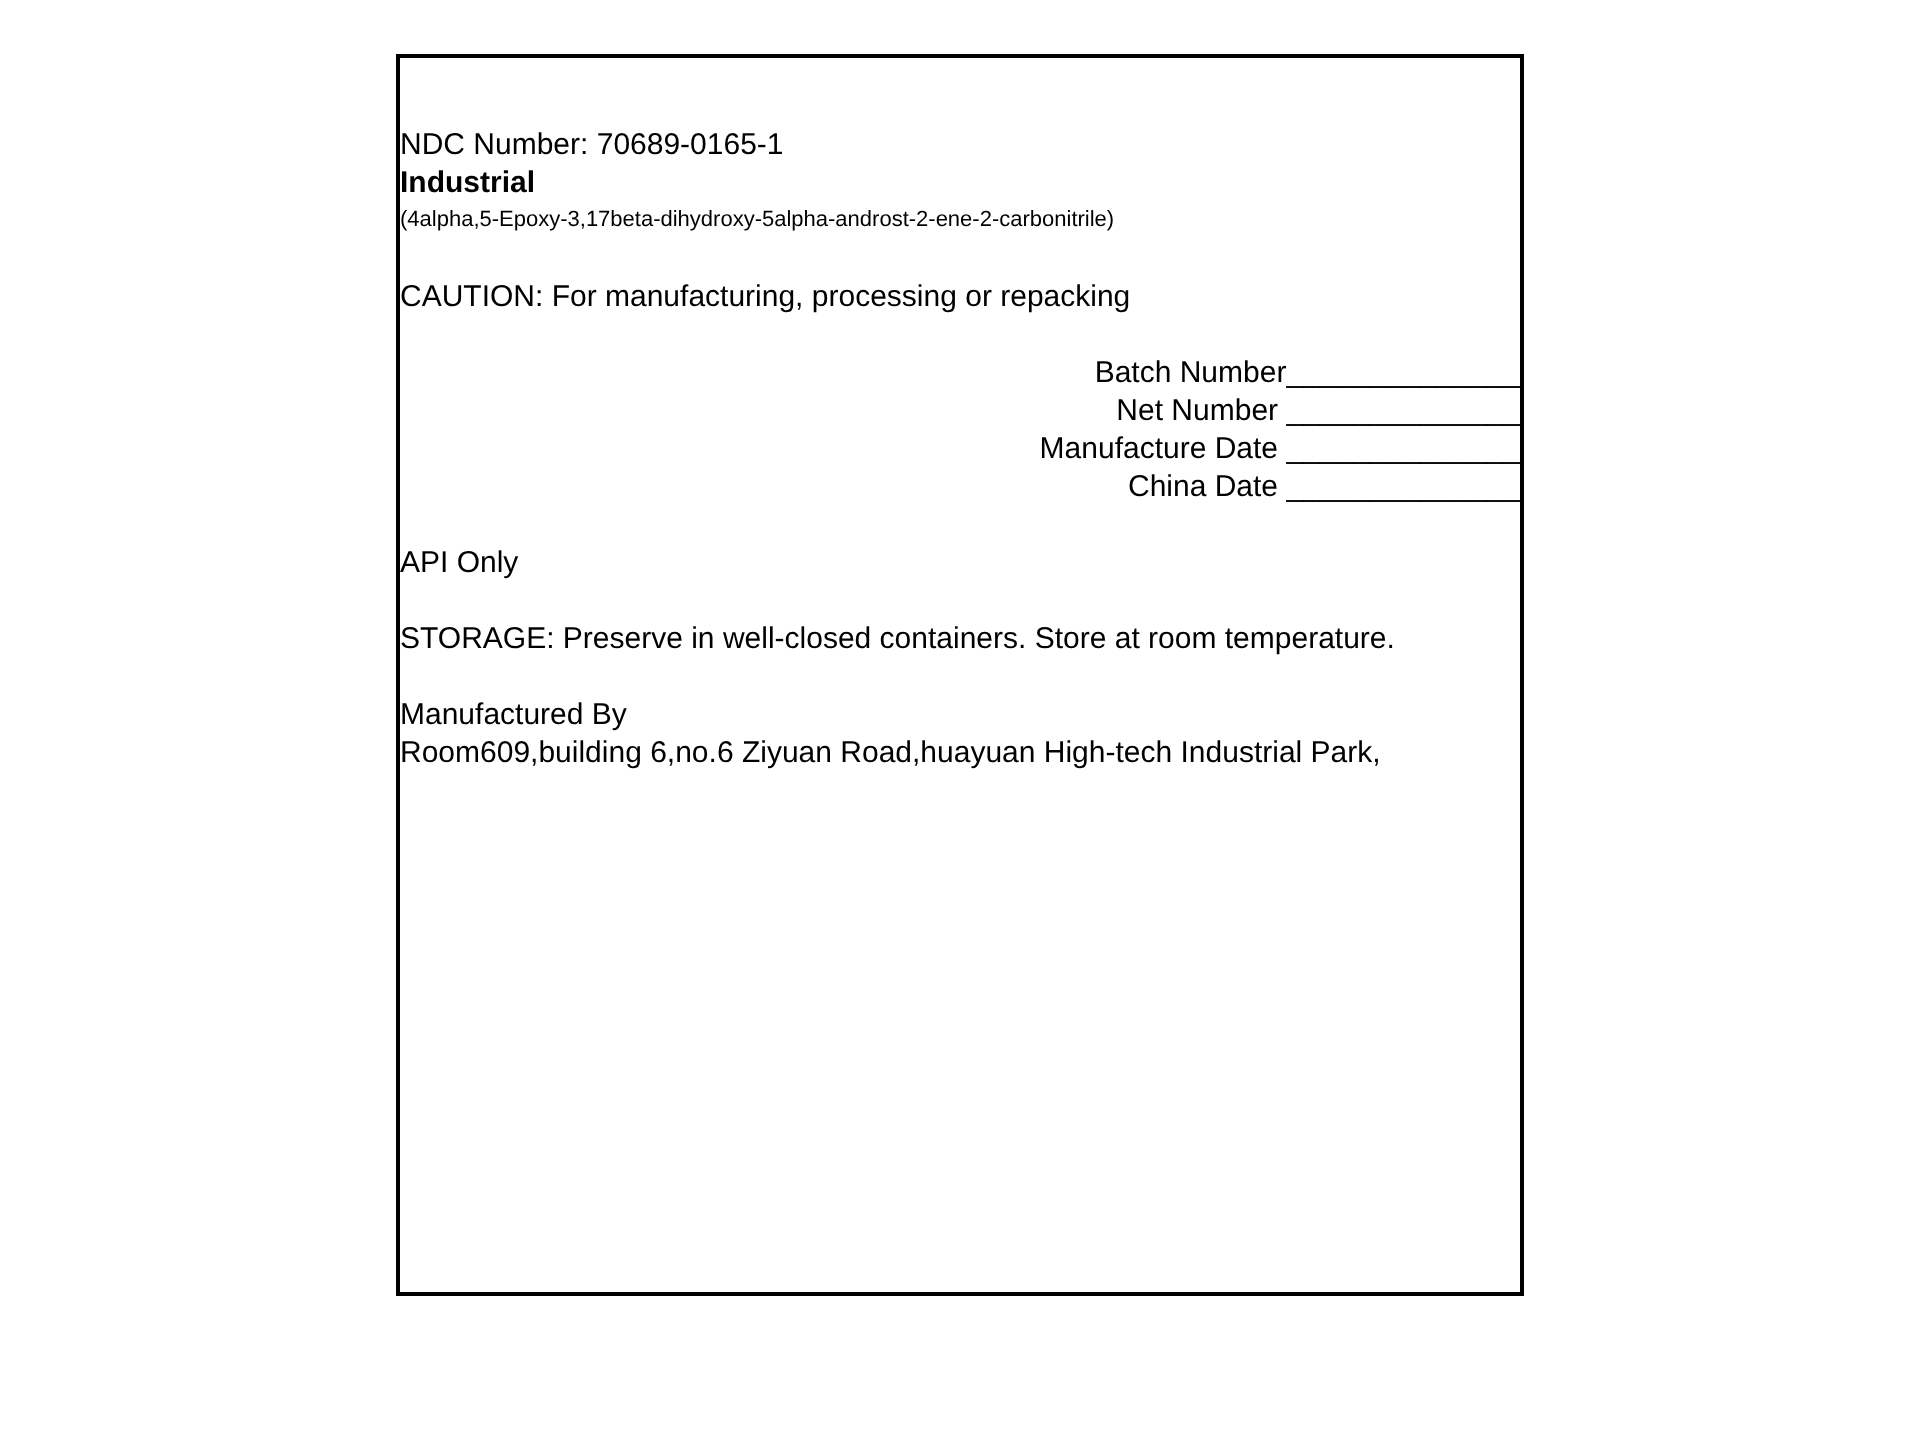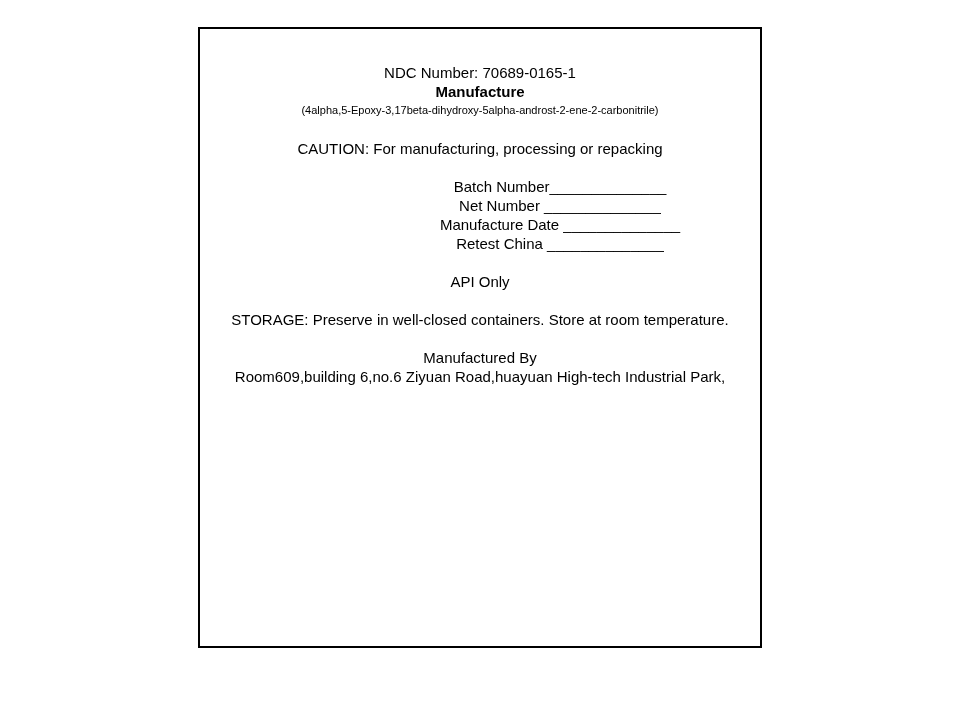--- a/index.html
+++ b/index.html
@@ -27,50 +27,50 @@
     box-sizing: border-box;
     border: 2px solid #000000;
     background: #ffffff;
     padding-top: 34px;
   }
   .line {
     font-size: 15px;
     line-height: 19px;
     white-space: pre;
   }
-  .center { text-align: center; }
+  .center { text-align: left; }
   .bold { font-weight: bold; }
   .chem { font-size: 11px; }
   .gap { height: 19px; }
   .fields {
     margin-left: 160px;
-    text-align: center;
+    text-align: right;
   }
 </style>
 </head>
 <body>
 
 <div class="page">
   <div class="label-box">
 
     <div class="line center">NDC Number: 70689-0165-1</div>
-    <div class="line center bold">Manufacture</div>
+    <div class="line center bold">Industrial</div>
     <div class="line center chem">(4alpha,5-Epoxy-3,17beta-dihydroxy-5alpha-androst-2-ene-2-carbonitrile)</div>
 
     <div class="gap"></div>
 
     <div class="line center">CAUTION: For manufacturing, processing or repacking</div>
 
     <div class="gap"></div>
 
     <div class="fields">
       <div class="line">Batch Number______________</div>
       <div class="line">Net Number ______________</div>
       <div class="line">Manufacture Date ______________</div>
-      <div class="line">Retest China ______________</div>
+      <div class="line">China Date ______________</div>
     </div>
 
     <div class="gap"></div>
 
     <div class="line center">API Only</div>
 
     <div class="gap"></div>
 
     <div class="line center">STORAGE: Preserve in well-closed containers. Store at room temperature.</div>
 

